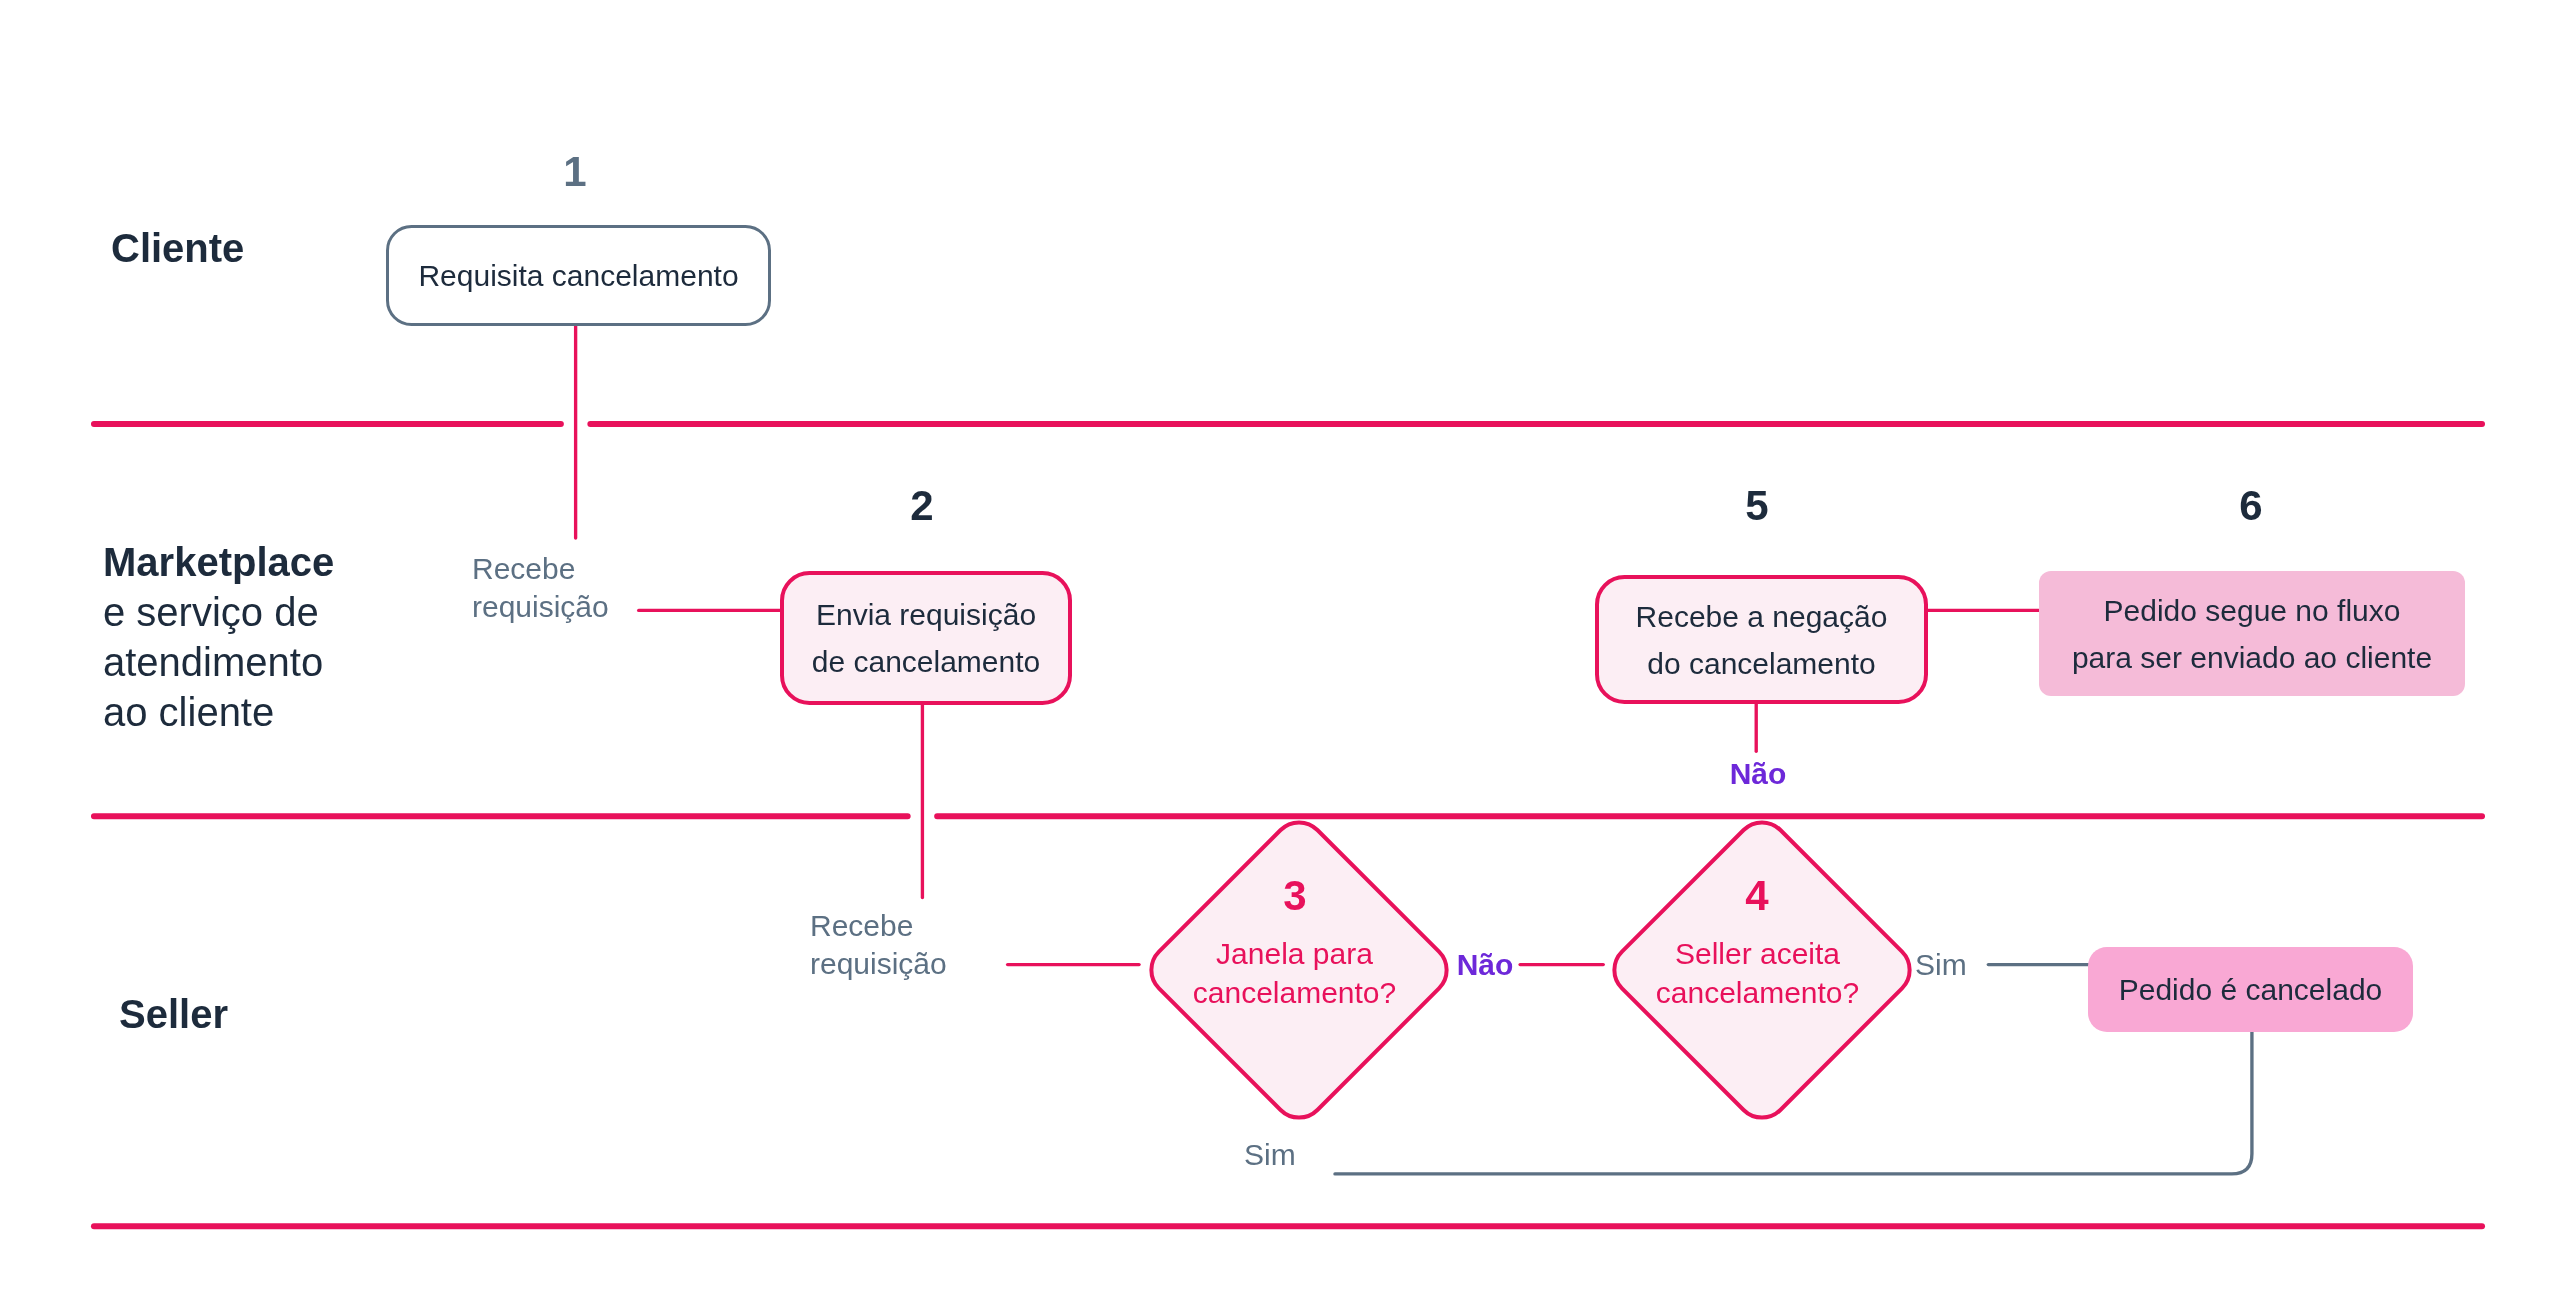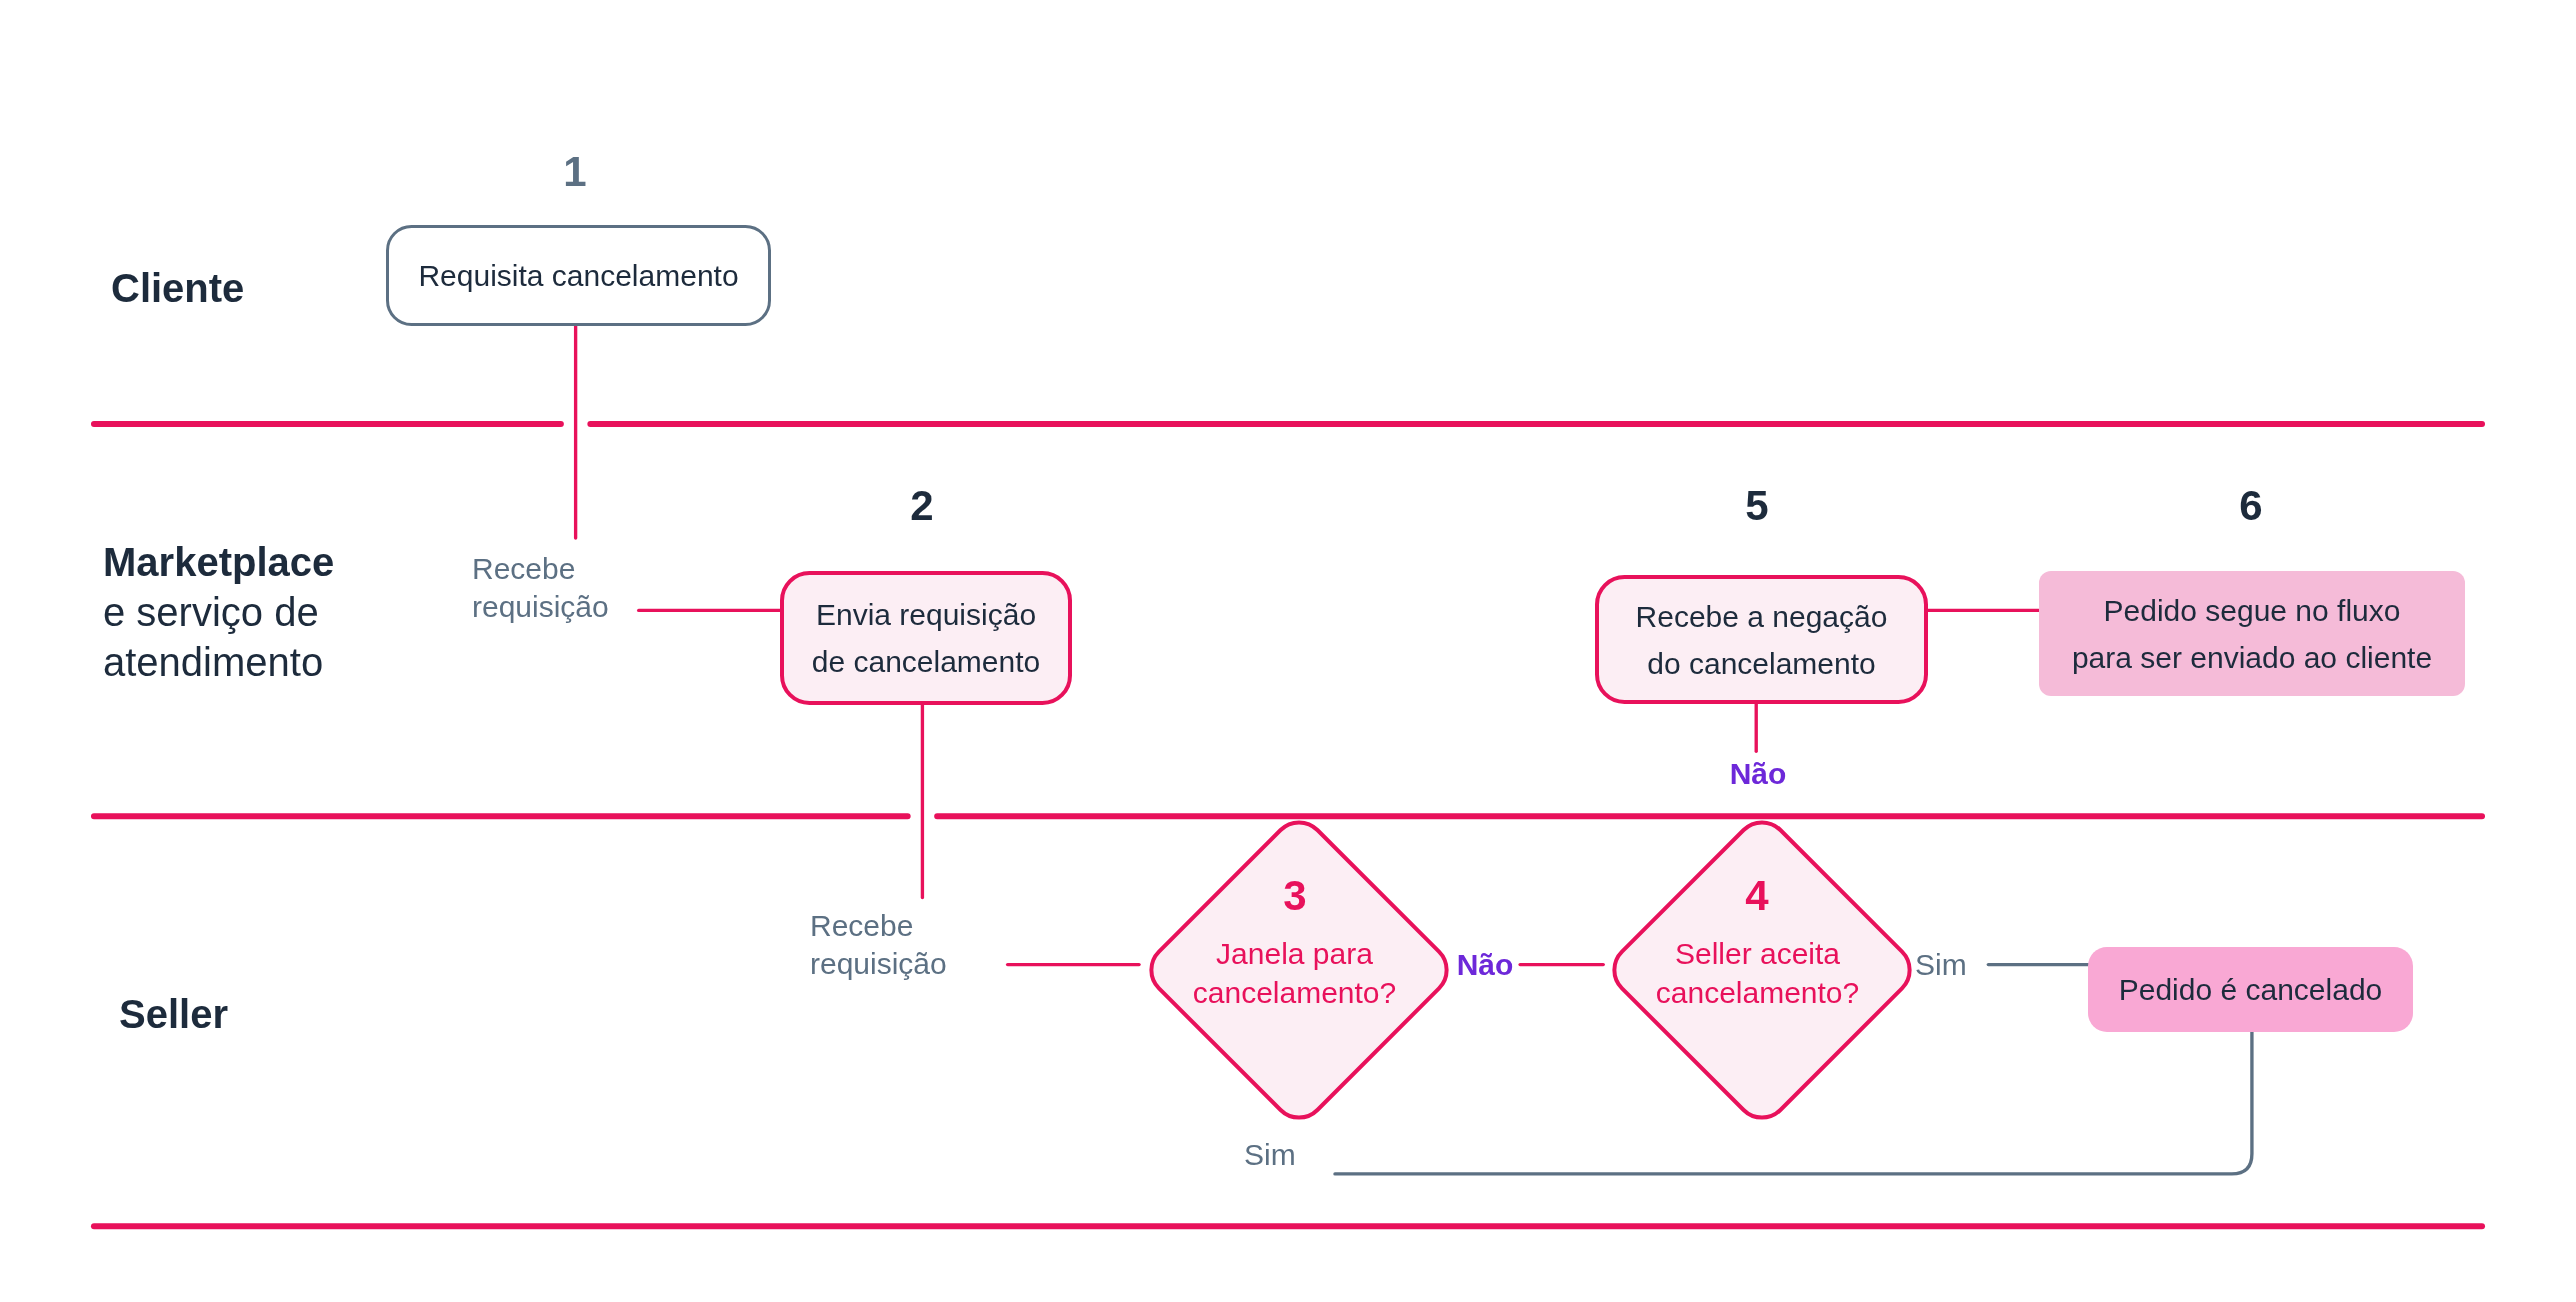--- a/index.html
+++ b/index.html
@@ -51,26 +51,27 @@
     <path d="M1375 1004 V1338" stroke="#E8115B" stroke-width="5" stroke-linecap="round" fill="none"></path>
     <path d="M1502 1438 H1698" stroke="#E8115B" stroke-width="5" stroke-linecap="round" fill="none"></path>
     <path d="M2266 1438 H2390" stroke="#E8115B" stroke-width="5" stroke-linecap="round" fill="none"></path>
     <path d="M2618 1001 V1120" stroke="#E8115B" stroke-width="5" stroke-linecap="round" fill="none"></path>
     <path d="M2863 910 H3039" stroke="#E8115B" stroke-width="5" stroke-linecap="round" fill="none"></path>
 
     <path d="M2964 1438 H3113" stroke="#5C7083" stroke-width="5" stroke-linecap="round" fill="none"></path>
     <path d="M1990 1750 H3327 Q3357 1750 3357 1720 V1503" stroke="#5C7083" stroke-width="5" stroke-linecap="round" fill="none"></path>
   </svg>
 
-  <div class="abs lane-label" style="left:111px;top:223px;margin-top:40px;">Cliente</div>
+  <div class="abs lane-label" style="left:111px;top:223px;">Cliente</div>
 
   <div class="abs lane-label-multi" style="left:103px;top:537px;width:309px;">
     <div class="first">Marketplace</div>
     <div>e serviço de</div>
     <div>atendimento</div>
+    <div>ao cliente</div>
   </div>
 
   <div class="abs lane-label" style="left:119px;top:989px;">Seller</div>
 
   <div class="abs num num-slate" style="left:508px;top:148px;width:134px;">1</div>
   <div class="abs center node node-outline-slate" style="left:386px;top:201px;width:379px;height:95px;">
     <span>Requisita cancelamento</span>
   </div>
 
   <div class="abs slate-label" style="left:472px;top:550px;width:208px;">

